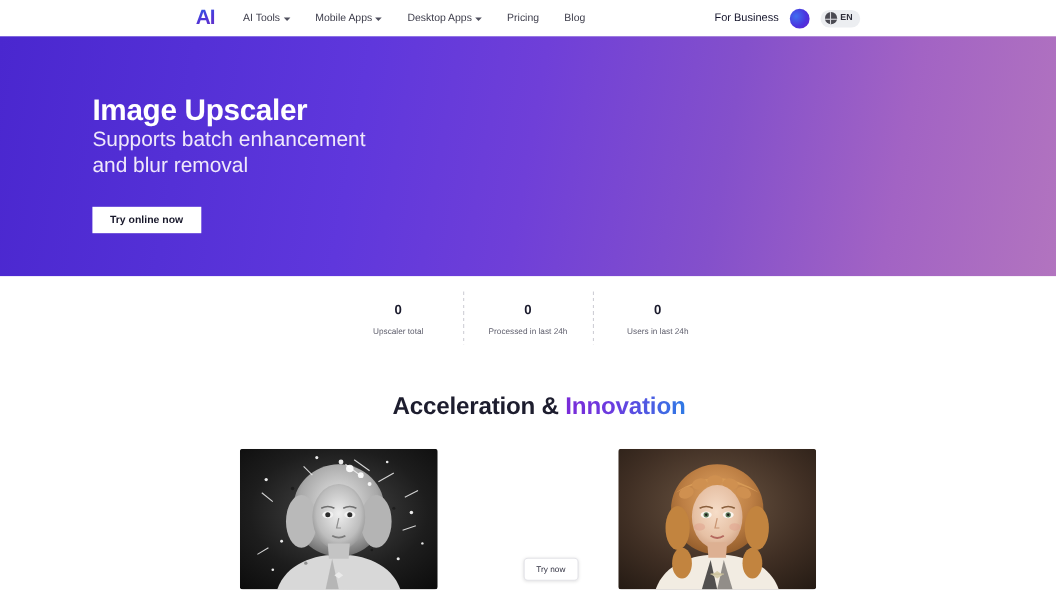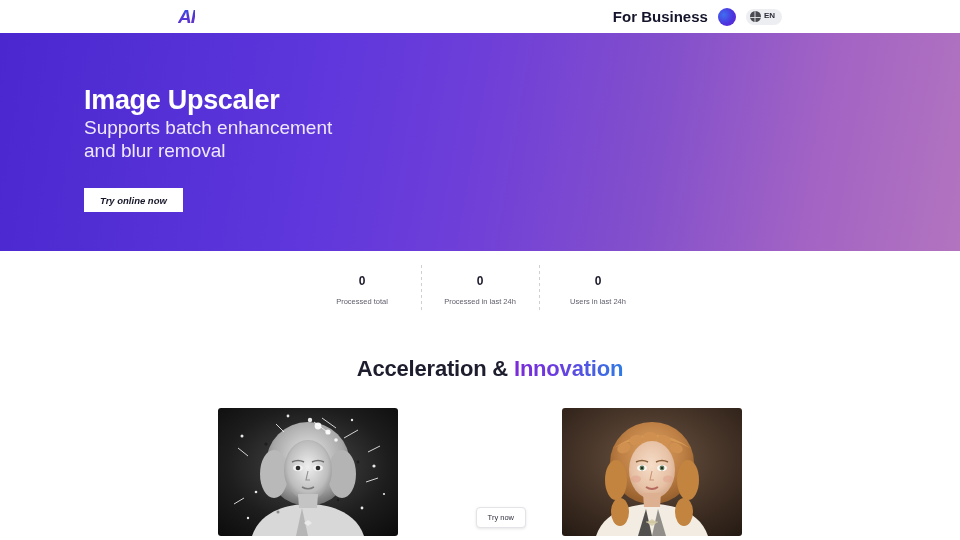--- a/index.html
+++ b/index.html
@@ -17,21 +17,20 @@
     background:#ffffff;
     display:flex;
     align-items:center;
     padding:0 178px 0 178px;
     position:relative;
   }
   .logo {
     font-size:19px;
     font-weight:bold;
     letter-spacing:-1px;
-    font-style:italic;
     background:linear-gradient(160deg,#2b5ce8 0%,#4f37d8 50%,#6a2fc4 100%);
     -webkit-background-clip:text;
     background-clip:text;
     color:transparent;
     line-height:1;
     margin-right:26px;
     user-select:none;
   }
   .nav-links { display:flex; align-items:center; gap:23px; }
   .nav-link {
@@ -52,22 +51,22 @@
     margin-top:1px;
   }
   .nav-right {
     position:absolute;
     right:178px;
     display:flex;
     align-items:center;
     gap:10px;
   }
   .for-business {
-    font-size:15px;
-    font-weight:bold;
+    font-size:10px;
+    font-weight:normal;
     color:#14142b;
     cursor:pointer;
     white-space:nowrap;
   }
   .avatar {
     width:18px;height:18px;border-radius:50%;
     background:radial-gradient(circle at 32% 38%, #3f6ff0 0%, #4b34de 55%, #6a1fd0 100%);
     cursor:pointer;
   }
   .lang-pill {
@@ -113,21 +112,21 @@
     letter-spacing:-0.3px;
     line-height:1.05;
   }
   .hero-sub {
     font-size:19px;
     color:#efe8fb;
     line-height:1.18;
     margin-top:3px;
     max-width:250px;
   }
-  .hero-btns { display:flex; margin-top:26px;font-style:italic; }
+  .hero-btns { display:flex; margin-top:26px; }
   .btn {
     font-size:9.5px;
     font-weight:bold;
     padding:0 16px;
     height:24px;
     display:flex;align-items:center;justify-content:center;
     cursor:pointer;
     white-space:nowrap;
   }
   .btn-light { background:#ffffff; color:#17172a; min-width:98px; }
@@ -216,20 +215,40 @@
     white-space:nowrap;
   }
   svg { display:block; }
 </style>
 </head>
 <body>
 
 <div class="navbar">
   <div class="logo">AI</div>
 
+  <div class="nav-links">
+    <div class="nav-link">
+      <span>AI Tools</span>
+      <span class="caret"></span>
+    </div>
+    <div class="nav-link">
+      <span>Mobile Apps</span>
+      <span class="caret"></span>
+    </div>
+    <div class="nav-link">
+      <span>Desktop Apps</span>
+      <span class="caret"></span>
+    </div>
+    <div class="nav-link">
+      <span>Pricing</span>
+    </div>
+    <div class="nav-link">
+      <span>Blog</span>
+    </div>
+  </div>
 
   <div class="nav-right">
     <div class="for-business">For Business</div>
     <div class="avatar"></div>
     <div class="lang-pill">
       <span class="globe"></span>
       <span class="lang-label">EN</span>
     </div>
   </div>
 </div>
@@ -240,21 +259,21 @@
     <div class="hero-sub">Supports batch enhancement and blur removal</div>
     <div class="hero-btns">
       <div class="btn btn-light">Try online now</div>
     </div>
   </div>
 </div>
 
 <div class="stats">
   <div class="stat">
     <div class="stat-value">0</div>
-    <div class="stat-label">Processed total</div>
+    <div class="stat-label">Upscaler total</div>
   </div>
   <div class="stat">
     <div class="stat-value">0</div>
     <div class="stat-label">Processed in last 24h</div>
   </div>
   <div class="stat">
     <div class="stat-value">0</div>
     <div class="stat-label">Users in last 24h</div>
   </div>
 </div>

